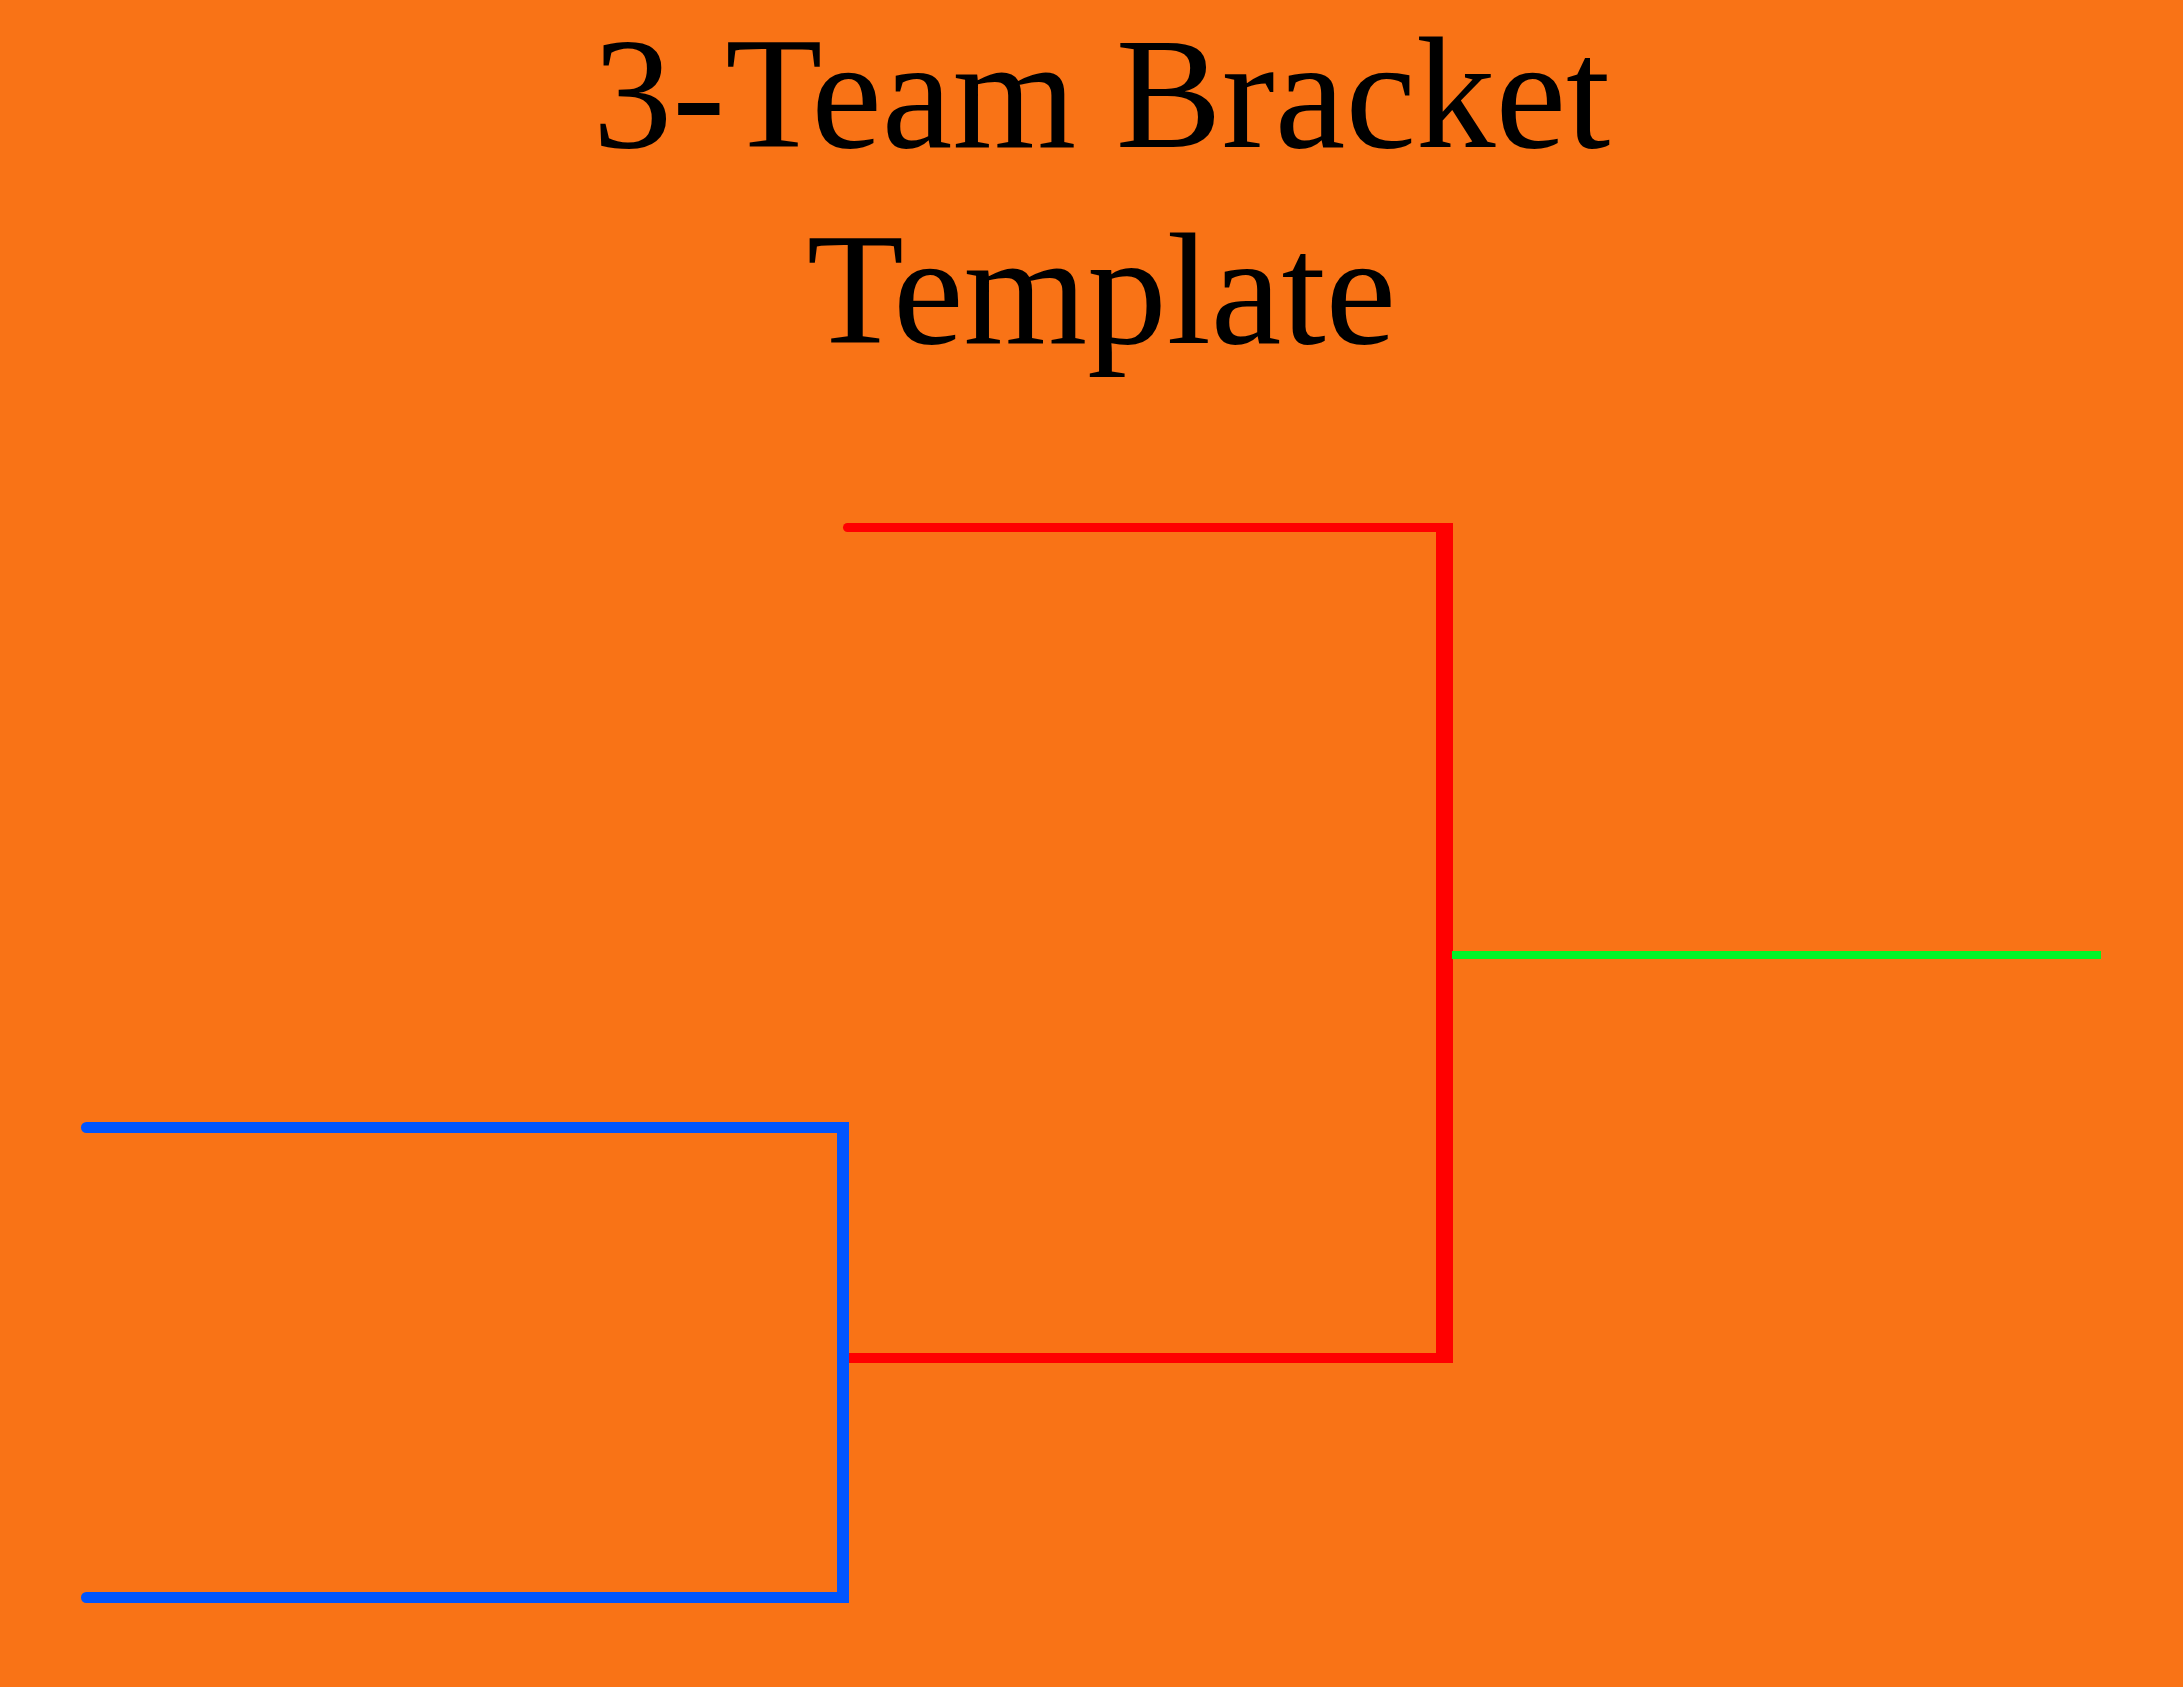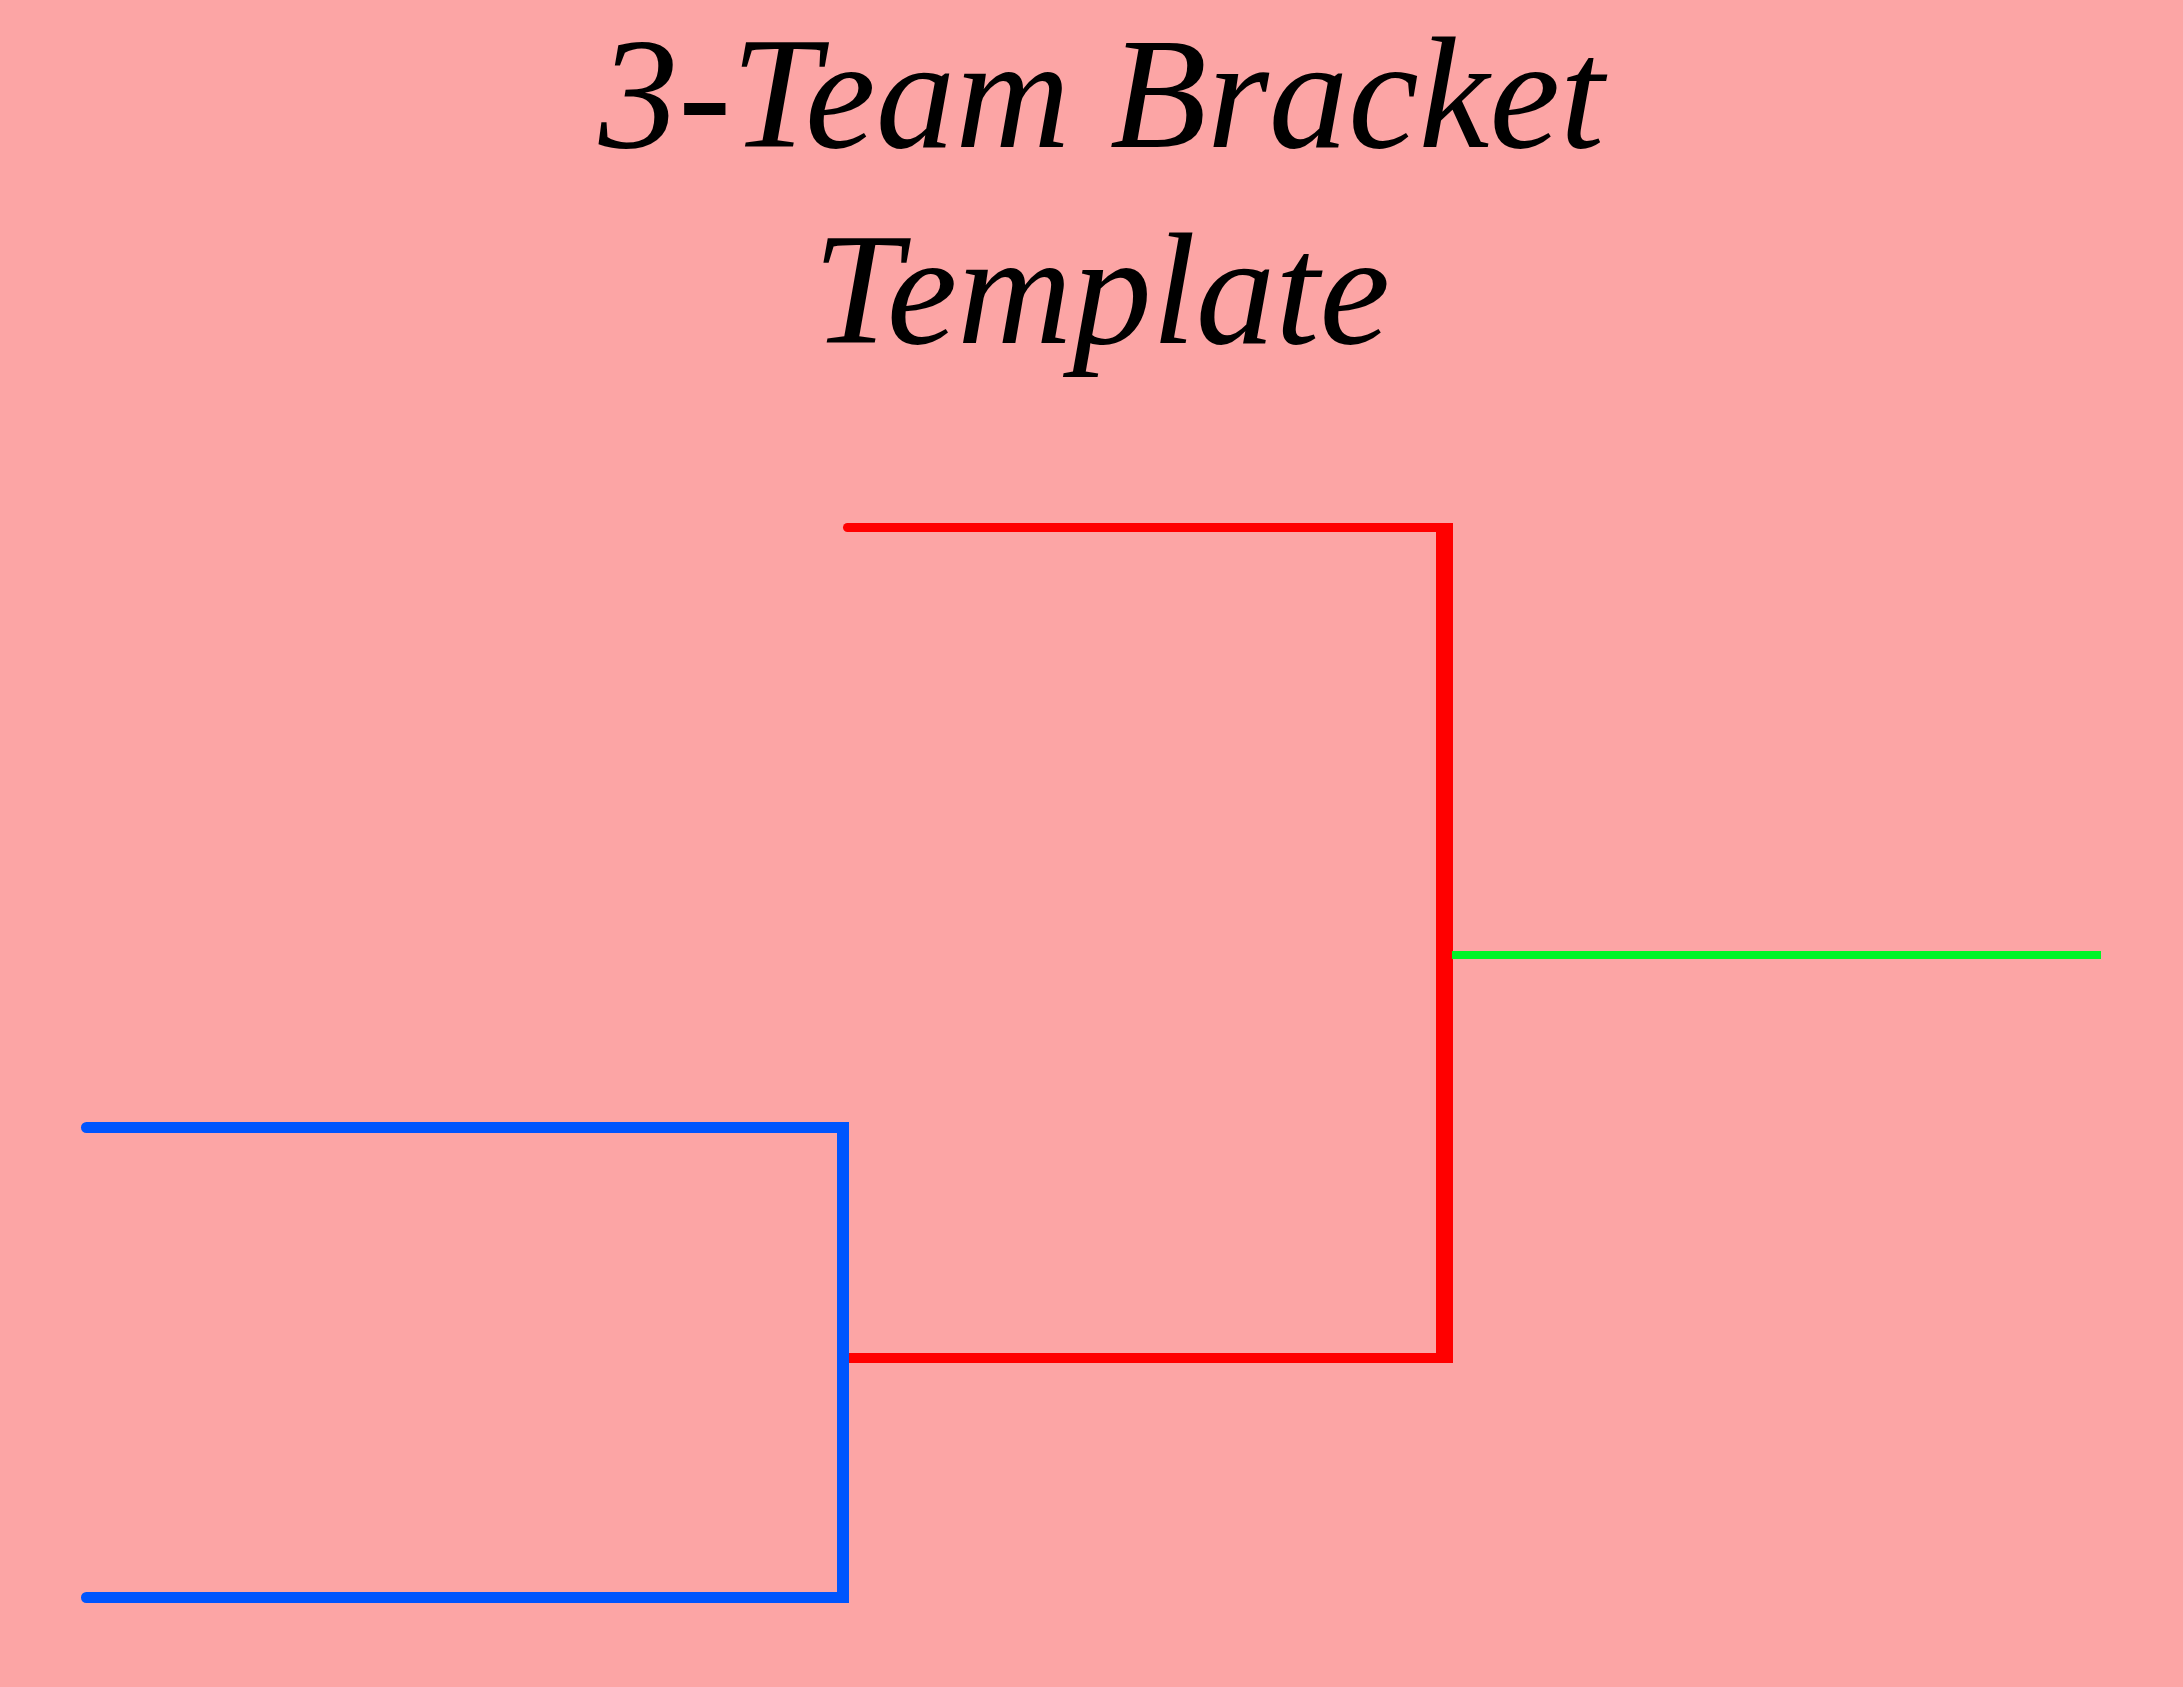--- a/index.html
+++ b/index.html
@@ -65,21 +65,21 @@
   }
   
   .winner-line {
     left: 1452px; top: 951px;
     width: 649px; height: 8px;
   }
 </style>
 </head>
 <body>
 
-<div class="page" style="background: #fca5a5; font-style: italic;">
+<div class="page" style="background: #f97316;">
 
   <div class="page-title">
     <div>3-Team Bracket</div>
     <div>Template</div>
   </div>
 
   <div class="bracket-line round1-top-line" style="background: rgb(0, 85, 254);"></div>
   <div class="bracket-line round1-connector-line" style="background: rgb(0, 85, 254);"></div>
   <div class="bracket-line round1-bottom-line" style="background: rgb(0, 85, 254);"></div>
 

